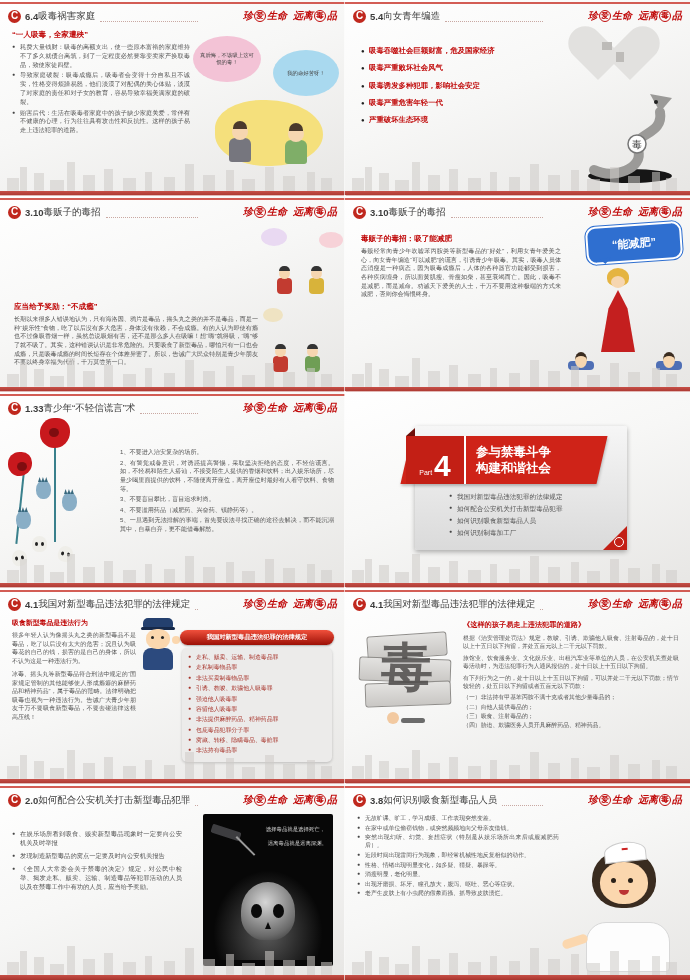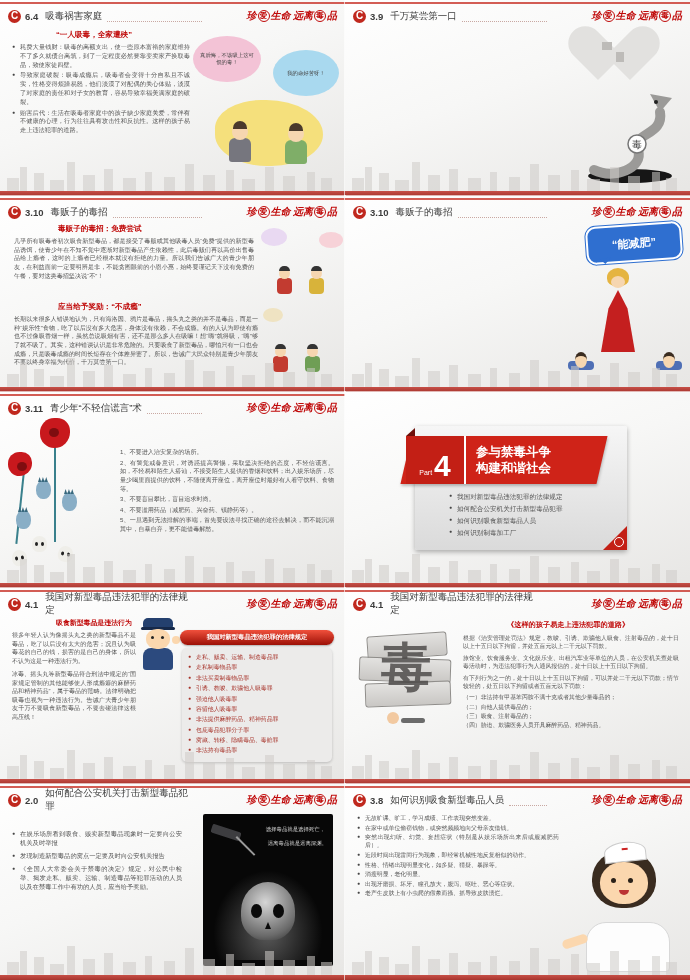--- a/index.html
+++ b/index.html
@@ -25,28 +25,28 @@
     linear-gradient(#cfccc9,#cfccc9) 73% 100%/13px 38% no-repeat,
     linear-gradient(#cfccc9,#cfccc9) 79% 100%/9px 75% no-repeat,
     linear-gradient(#cfccc9,#cfccc9) 85% 100%/12px 48% no-repeat,
     linear-gradient(#cfccc9,#cfccc9) 91% 100%/8px 60% no-repeat,
     linear-gradient(#cfccc9,#cfccc9) 96% 100%/11px 40% no-repeat;}
   
   .hd{position:absolute;top:6px;left:8px;right:8px;height:20px;display:flex;align-items:center;}
   .cicon{flex:0 0 auto;width:13px;height:13px;border-radius:50%;background:#c0281e;color:#fff;
     font-size:10px;line-height:12px;font-weight:bold;text-align:center;}
   .hnum{margin-left:4px;font-size:9.5px;color:#3c3c3c;font-weight:bold;}
-  .htitle{margin-left:7px;font-size:9.5px;color:#3c3c3c;}
+  .htitle{margin-left:0;font-size:9.5px;color:#3c3c3c;}
   .hfill{flex:1;border-bottom:1px dotted #c9a8a2;height:11px;margin:0 5px;}
-  .brand{flex:0 0 auto;color:#c00a0a;font-family:Liberation Serif, serif;
+  .brand{flex:0 0 auto;color:#c00a0a;font-family:Liberation Mono, monospace;
     font-style:italic;font-weight:bold;font-size:10px;white-space:nowrap;margin-left:40px;}
   .seal{display:inline-block;border:1px solid #c00a0a;border-radius:50%;width:10px;height:10px;
     line-height:10px;text-align:center;font-size:7.5px;font-style:normal;margin:0 1px;vertical-align:1px;}
   
-  .rhead{color:#c00a0a;font-weight:bold;font-size:7.6px;margin-bottom:3px;margin-left:44px;}
+  .rhead{color:#c00a0a;font-weight:bold;font-size:7.6px;margin-bottom:3px;}
   .bu{position:relative;padding-left:8px;color:#555;font-size:6.2px;line-height:1.42;text-align:justify;margin-bottom:2px;}
   .bu::before{content:"●";position:absolute;left:0;top:0;font-size:5px;color:#444;}
   .para{color:#555;font-size:6.1px;line-height:1.42;text-align:justify;}
   
   .s1col{position:absolute;left:12px;top:30px;width:178px;}
   .s1art{position:absolute;right:2px;top:30px;width:150px;height:150px;}
   .blob{position:absolute;left:22px;bottom:14px;width:108px;height:66px;background:#f5e07c;border-radius:45% 55% 50% 50%;}
   .bubble{position:absolute;border-radius:50%;font-size:5.4px;color:#444;display:flex;align-items:center;justify-content:center;text-align:center;padding:5px;}
   .bpink{left:0;top:6px;width:58px;height:36px;background:#f3c3d6;}
   .bblue{right:4px;top:20px;width:56px;height:36px;background:#a9d9ef;}
@@ -216,24 +216,31 @@
         </div>
     </div>
     <div class="sky"></div>
     <div class="bbar"></div>
   </div>
 
   <div class="slide">
     <div class="topline"></div>
     <div class="hd">
       <span class="cicon">C</span>
-      <span class="hnum">3.9</span>
-      <span class="htitle">千万莫尝第一口</span>
-      <span class="hfill"></span>
-      <span class="brand"><span>珍</span><span class="seal">爱</span><span>生命</span> <span>远离</span><span class="seal">毒</span><span>品</span></span>
+      <span class="hnum">5.4</span>
+      <span class="htitle">向女青年编造</span>
+      <span class="hfill"></span>
+      <span class="brand"><span>珍</span><span class="seal">爱</span><span>生命</span> <span>远离</span><span class="seal">毒</span><span>品</span></span>
+    </div>
+    <div class="s2list">
+      <div class="bu">吸毒吞噬社会巨额财富，危及国家经济</div>
+      <div class="bu">吸毒严重败坏社会风气</div>
+      <div class="bu">吸毒诱发多种犯罪，影响社会安定</div>
+      <div class="bu">吸毒严重危害年轻一代</div>
+      <div class="bu">严重破坏生态环境</div>
     </div>
     <div class="heart">
       <div class="house" style="left:20px;top:14px;width:10px;height:8px;"></div>
       <div class="house" style="left:34px;top:24px;width:8px;height:10px;"></div>
     </div>
     <svg width="96" height="112" viewBox="0 0 96 112" style="position:absolute;right:14px;top:72px;">
       <ellipse cx="50" cy="104" rx="42" ry="7" fill="#161616"></ellipse>
       <path d="M14,98 C34,108 64,96 58,78 C52,60 84,64 80,40" fill="none" stroke="#9b9a98" stroke-width="10" stroke-linecap="round"></path>
       <path d="M80,40 L70,22 L92,26 Z" fill="#9b9a98"></path>
       <circle cx="76" cy="30" r="2" fill="#222"></circle>
@@ -246,24 +253,20 @@
 
   <div class="slide">
     <div class="topline"></div>
     <div class="hd">
       <span class="cicon">C</span>
       <span class="hnum">3.10</span>
       <span class="htitle">毒贩子的毒招</span>
       <span class="hfill"></span>
       <span class="brand"><span>珍</span><span class="seal">爱</span><span>生命</span> <span>远离</span><span class="seal">毒</span><span>品</span></span>
     </div>
-    <div class="s3sec1">
-      <div class="rhead">毒贩子的毒招：免费尝试</div>
-      <div class="para">几乎所有吸毒者初次吸食新型毒品，都是接受了毒贩或其他吸毒人员“免费”提供的新型毒品诱饵，使青少年在不知不觉中逐渐对新型毒品产生依赖性，此后毒贩们再以高价出售毒品给上瘾者，这时的上瘾者已经根本就没有拒绝的力量。所以我们告诫广大的青少年朋友，在利益面前一定要明辨是非，不能贪图眼前的小恩小惠，始终要谨记天下没有免费的午餐，要对这类毒招坚决说“不”！</div>
-    </div>
     <div class="tinyart ta1">
       <div class="puff" style="left:2px;top:0;width:26px;height:18px;background:#e9d9f2;"></div>
       <div class="puff" style="right:0;top:4px;width:24px;height:16px;background:#f7d2d8;"></div>
       <div class="tman" style="left:16px;bottom:0;">
           <div class="thead"></div>
           <div class="ttorso"></div>
         </div>
       <div class="tman" style="right:18px;bottom:0;">
           <div class="thead"></div>
           <div class="ttorso y"></div>
@@ -289,20 +292,24 @@
   </div>
 
   <div class="slide">
     <div class="topline"></div>
     <div class="hd">
       <span class="cicon">C</span>
       <span class="hnum">3.10</span>
       <span class="htitle">毒贩子的毒招</span>
       <span class="hfill"></span>
       <span class="brand"><span>珍</span><span class="seal">爱</span><span>生命</span> <span>远离</span><span class="seal">毒</span><span>品</span></span>
+    </div>
+    <div class="s4txt">
+      <div class="rhead">毒贩子的毒招：吸了能减肥</div>
+      <div class="para">毒贩经常向青少年吹嘘苯丙胺类等新型毒品的“好处”，利用女青年爱美之心，向女青年编造“可以减肥”的谎言，引诱青少年吸毒。其实，吸毒人员体态消瘦是一种病态，因为吸毒成瘾后，人体的各种器官功能都受到损害，各种疾病缠身，所以面黄肌瘦、骨瘦如柴，甚至衰竭而亡。因此，吸毒不是减肥，而是减命。劝诫天下爱美的人士，千万不要用这种极端的方式来减肥，否则你会悔恨终身。</div>
     </div>
     <div class="burst">“能减肥”</div>
     <div class="lady">
       <div class="lhair"></div>
         <div class="lface"></div>
         <div class="ldress"></div>
     </div>
     <div class="kid k1">
         <div class="pillow"></div>
         <div class="khead"></div>
@@ -312,21 +319,21 @@
         <div class="khead"></div>
       </div>
     <div class="sky"></div>
     <div class="bbar"></div>
   </div>
 
   <div class="slide">
     <div class="topline"></div>
     <div class="hd">
       <span class="cicon">C</span>
-      <span class="hnum">3.11</span>
+      <span class="hnum">1.33</span>
       <span class="htitle">青少年“不轻信谎言”术</span>
       <span class="hfill"></span>
       <span class="brand"><span>珍</span><span class="seal">爱</span><span>生命</span> <span>远离</span><span class="seal">毒</span><span>品</span></span>
     </div>
     <div class="s5art">
       <div class="stem st1"></div>
         <div class="stem st2"></div>
       <div class="poppy pp1"></div>
         <div class="poppy pp2"></div>
       <div class="pod pd1"></div>

